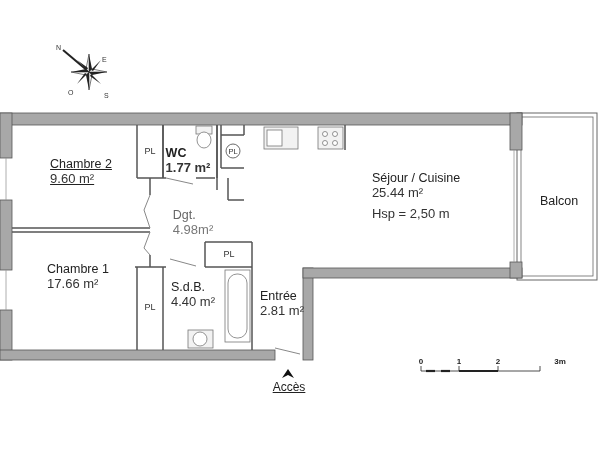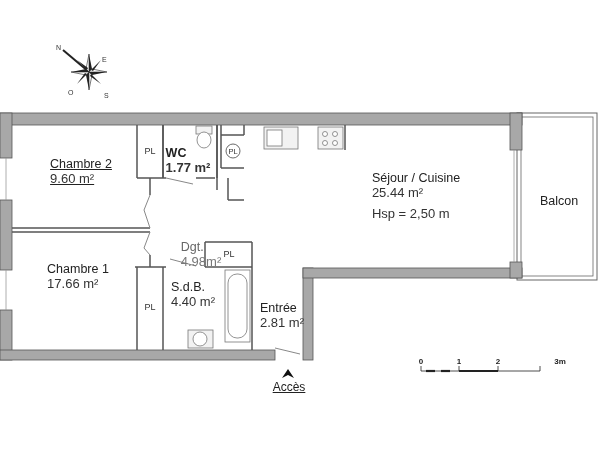--- a/index.html
+++ b/index.html
@@ -154,33 +154,33 @@
   <div class="room-area">1.77 m²</div>
 </div>
 <div class="lbl" style="left:388px;top:171px;margin-left:28px;">
   <div class="room-name">Séjour / Cuisine</div>
   <div class="room-area">25.44 m²</div>
   <div class="room-area" style="margin-top:6px;">Hsp =  2,50 m</div>
 </div>
 <div class="lbl" style="left:559px;top:194px;">
   <div class="room-name">Balcon</div>
 </div>
-<div class="lbl" style="left:201px;top:208px;margin-top:32px;">
+<div class="lbl" style="left:193px;top:208px;">
   <div class="room-name" style="color:#666;">Dgt.</div>
   <div class="room-area" style="color:#777;">4.98m²</div>
 </div>
 <div class="lbl" style="left:78px;top:262px;">
   <div class="room-name">Chambre 1</div>
   <div class="room-area">17.66 m²</div>
 </div>
 <div class="lbl" style="left:193px;top:280px;">
   <div class="room-name">S.d.B.</div>
   <div class="room-area">4.40 m²</div>
 </div>
-<div class="lbl" style="left:282px;top:289px;margin-top:12px;">
+<div class="lbl" style="left:282px;top:289px;">
   <div class="room-name">Entrée</div>
   <div class="room-area">2.81 m²</div>
 </div>
 
 <div class="lbl pl" style="left:150px;top:146px;">PL</div>
 <div class="lbl pl" style="left:233px;top:147px;font-size:7.5px;">PL</div>
 <div class="lbl pl" style="left:229px;top:249px;">PL</div>
 <div class="lbl pl" style="left:150px;top:302px;">PL</div>
 
 <div class="lbl" style="left:289px;top:380px;font-size:12px;text-decoration:underline;">Accès</div>

